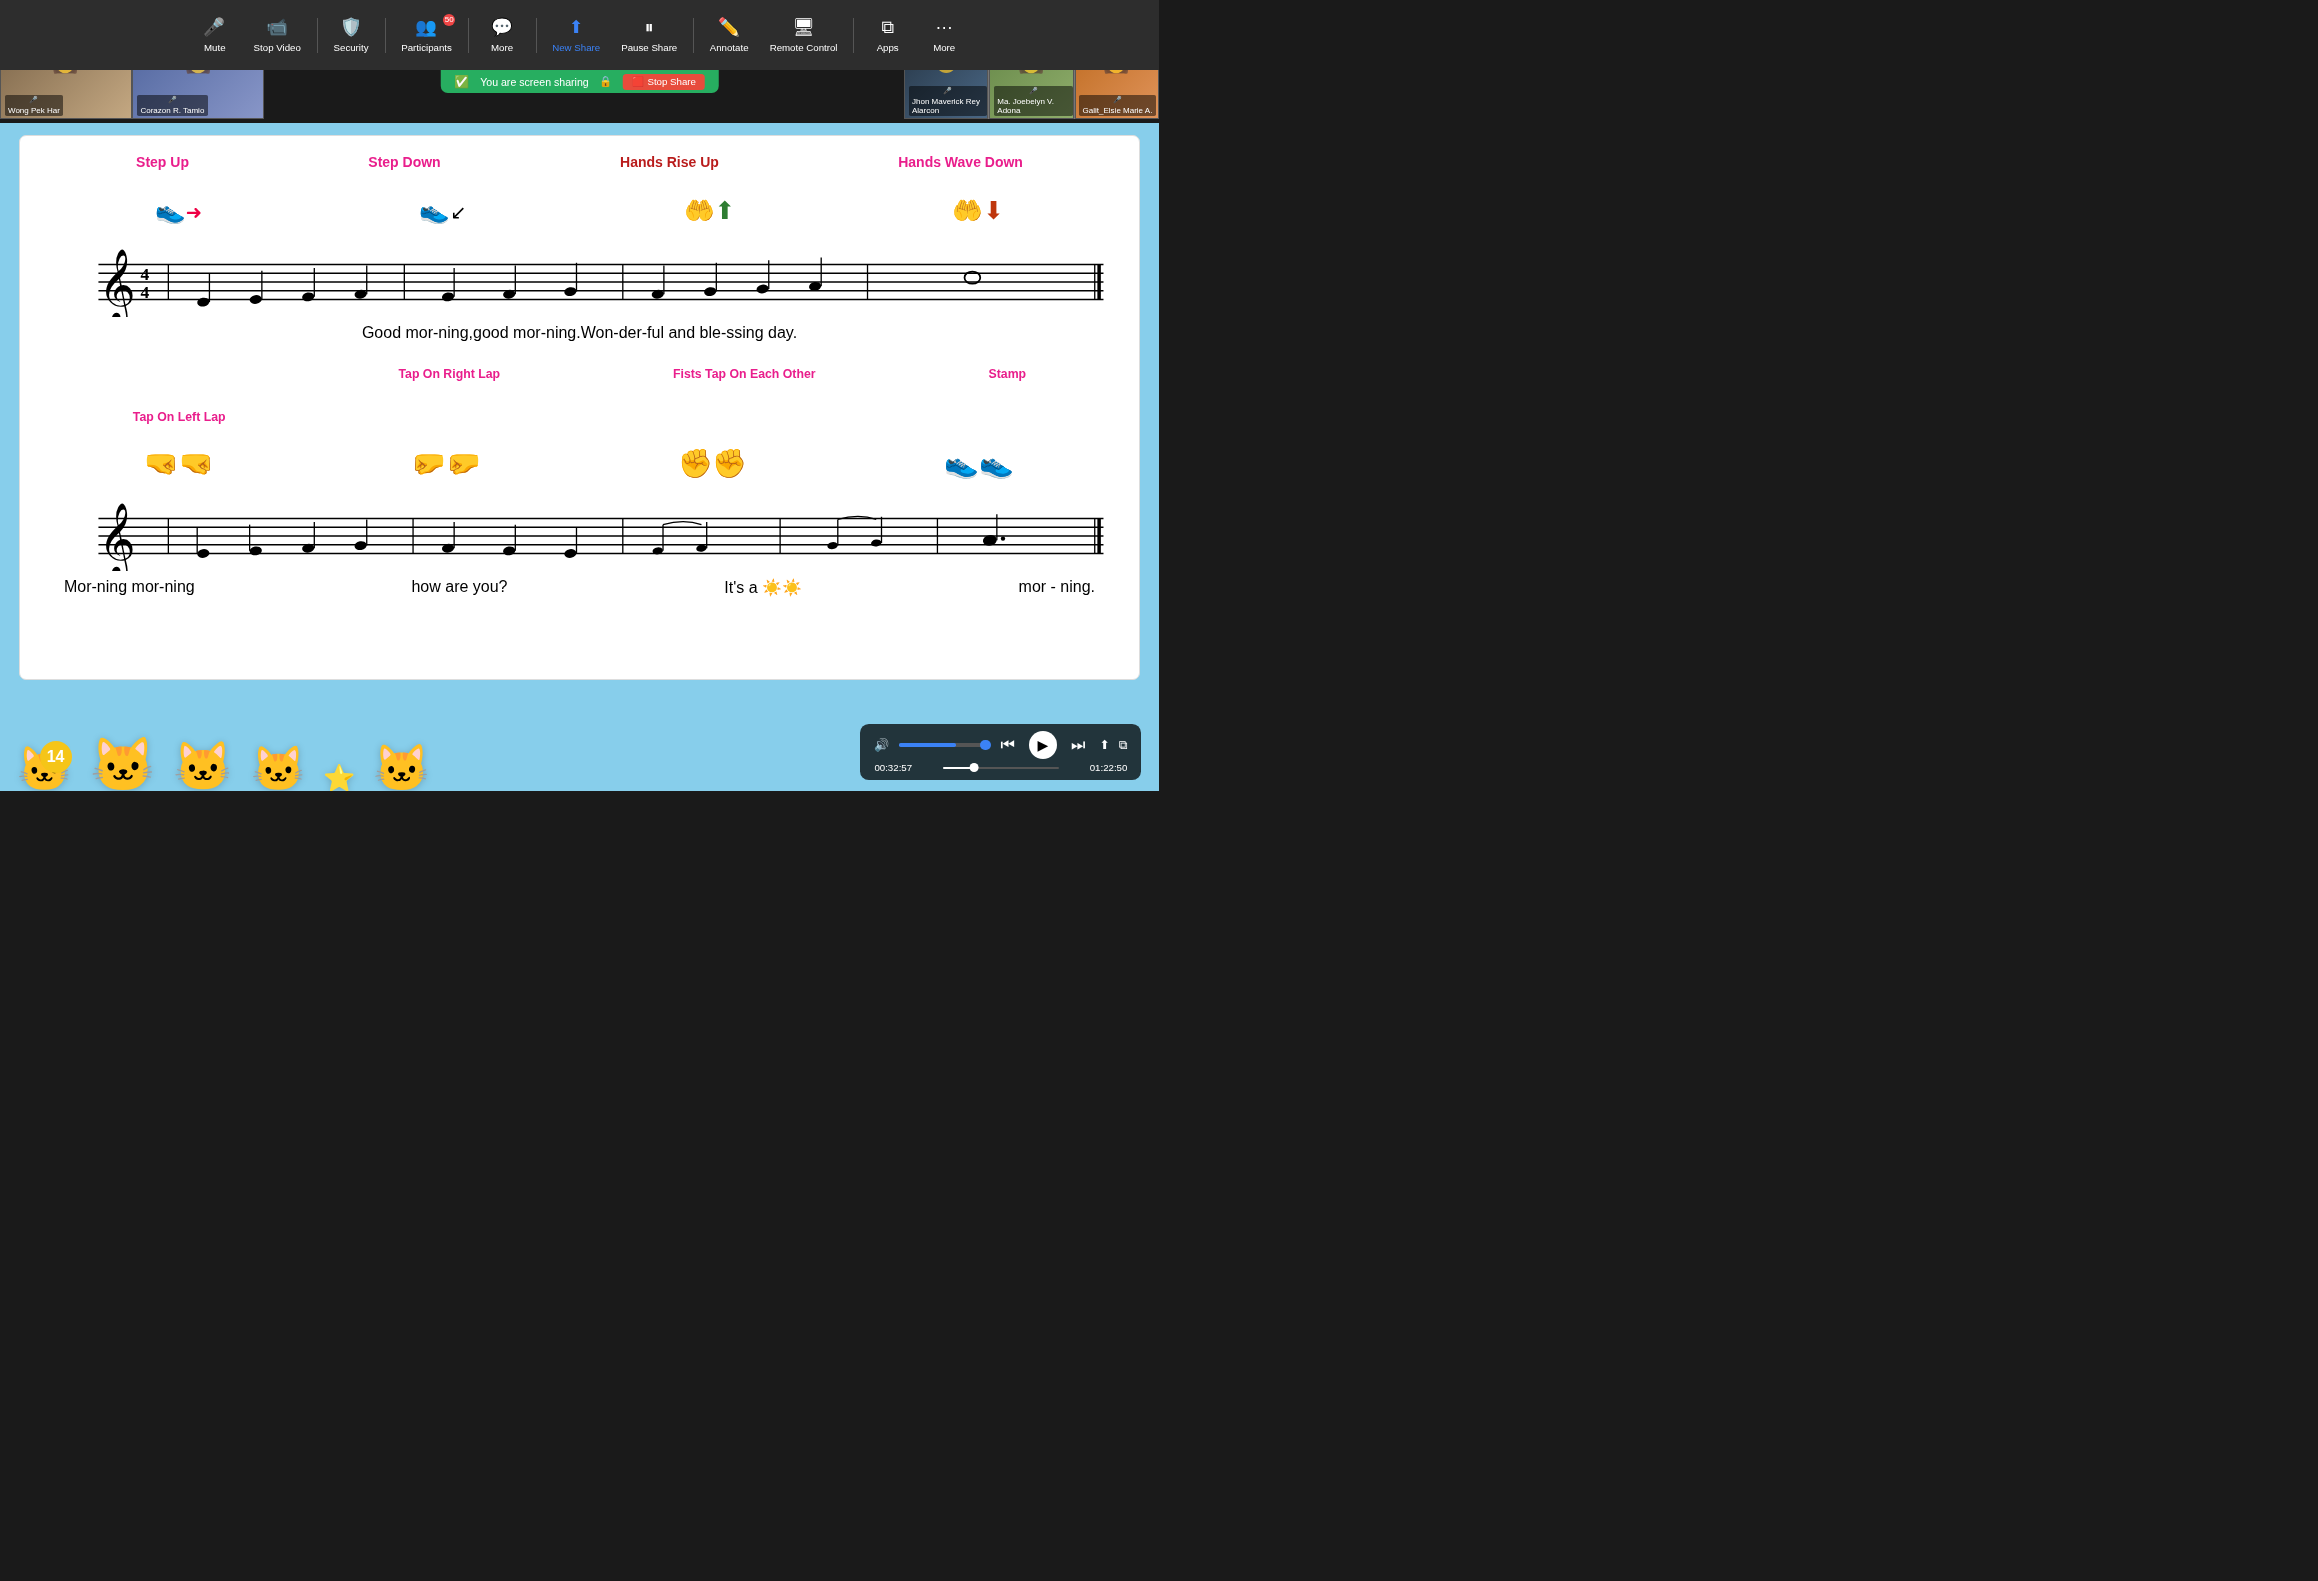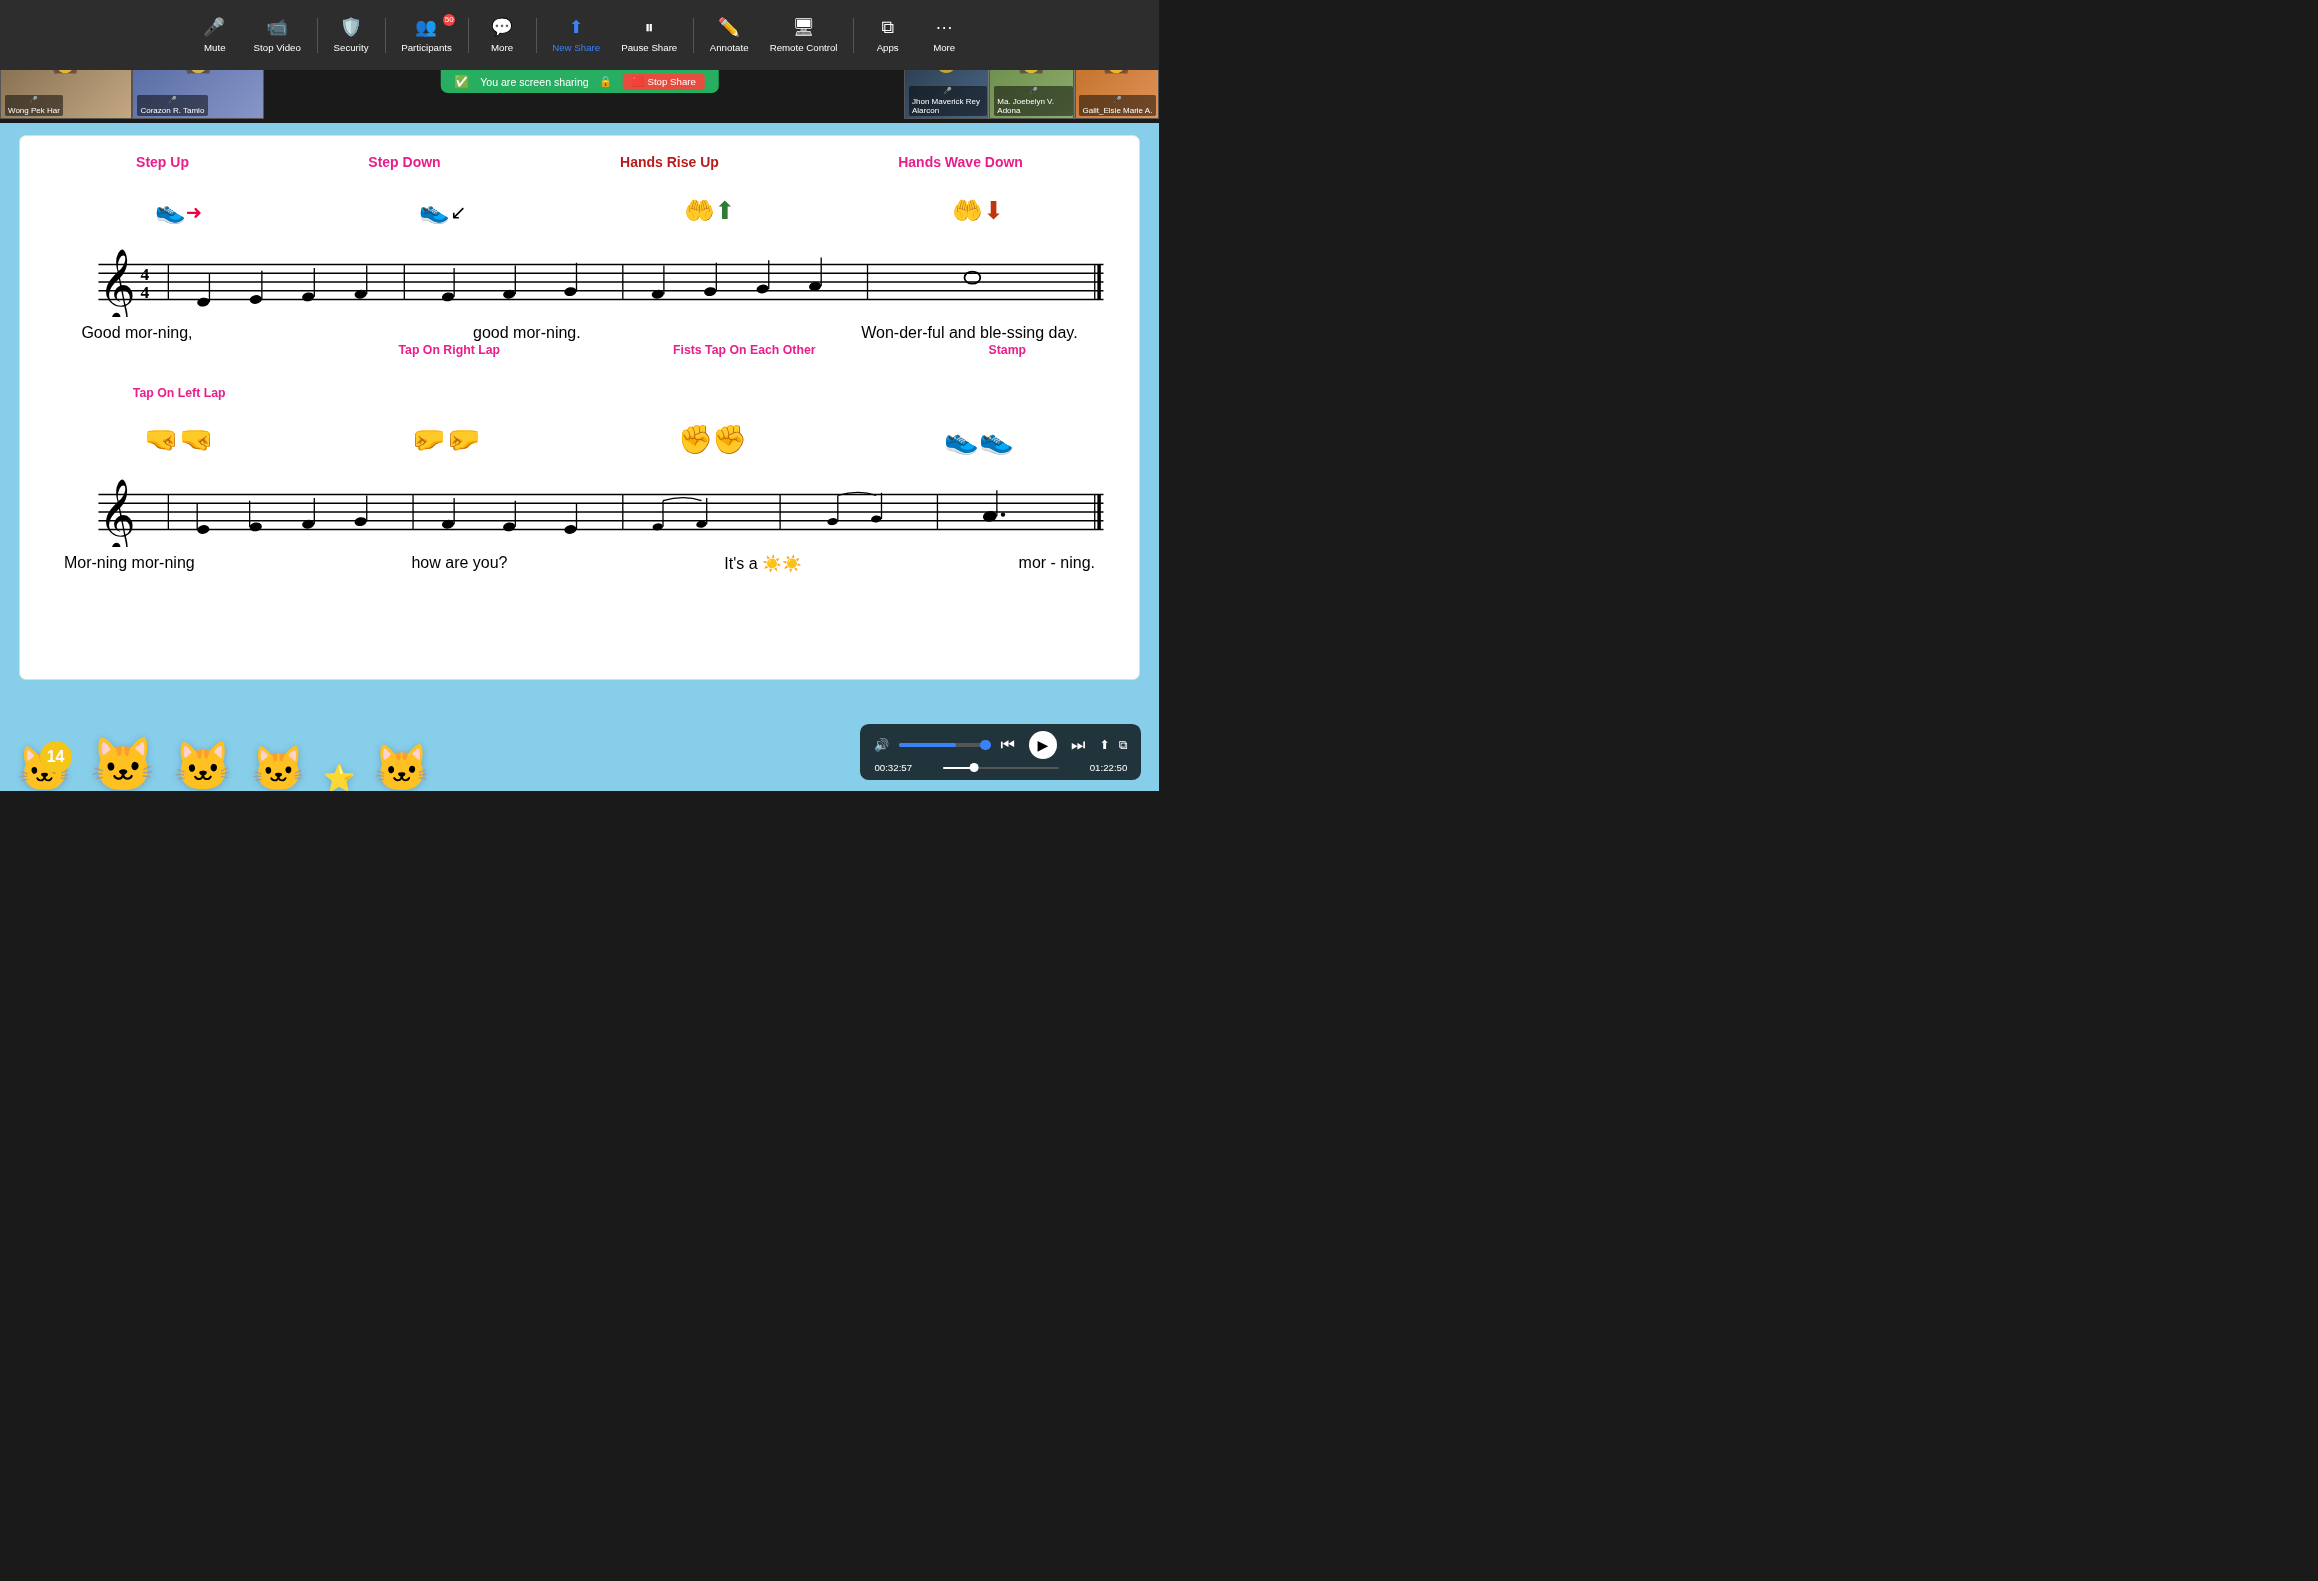--- a/index.html
+++ b/index.html
@@ -561,21 +561,21 @@
 
         <line x1="940" y1="20" x2="940" y2="60" stroke="black" stroke-width="1.5"></line>
 
         <ellipse cx="1060" cy="35" rx="9" ry="7" fill="none" stroke="black" stroke-width="2"></ellipse>
 
         <line x1="1200" y1="20" x2="1200" y2="60" stroke="black" stroke-width="1.5"></line>
         <line x1="1205" y1="20" x2="1205" y2="60" stroke="black" stroke-width="4"></line>
       </svg>
     </div>
 
-    <div style="display:flex; justify-content:space-between; padding: 0 35px; margin-bottom: 1px;">
+    <div style="display:flex; justify-content:center; padding: 0 35px; margin-bottom: 25px;">
       <span class="lyric-text">Good mor-ning,</span>
       <span class="lyric-text">good mor-ning.</span>
       <span class="lyric-text">Won-der-ful and ble-ssing day.</span>
     </div>
 
     <div class="actions-row">
       <span class="action-label" style="color:#e91e8c; font-size:12.3px;margin-top:43px;">Tap On Left Lap</span>
       <span class="action-label" style="color:#e91e8c; font-size:12.3px;">Tap On Right Lap</span>
       <span class="action-label" style="color:#e91e8c; font-size:12.3px;">Fists Tap On Each Other</span>
       <span class="action-label" style="color:#e91e8c; font-size:12.3px;">Stamp</span>

